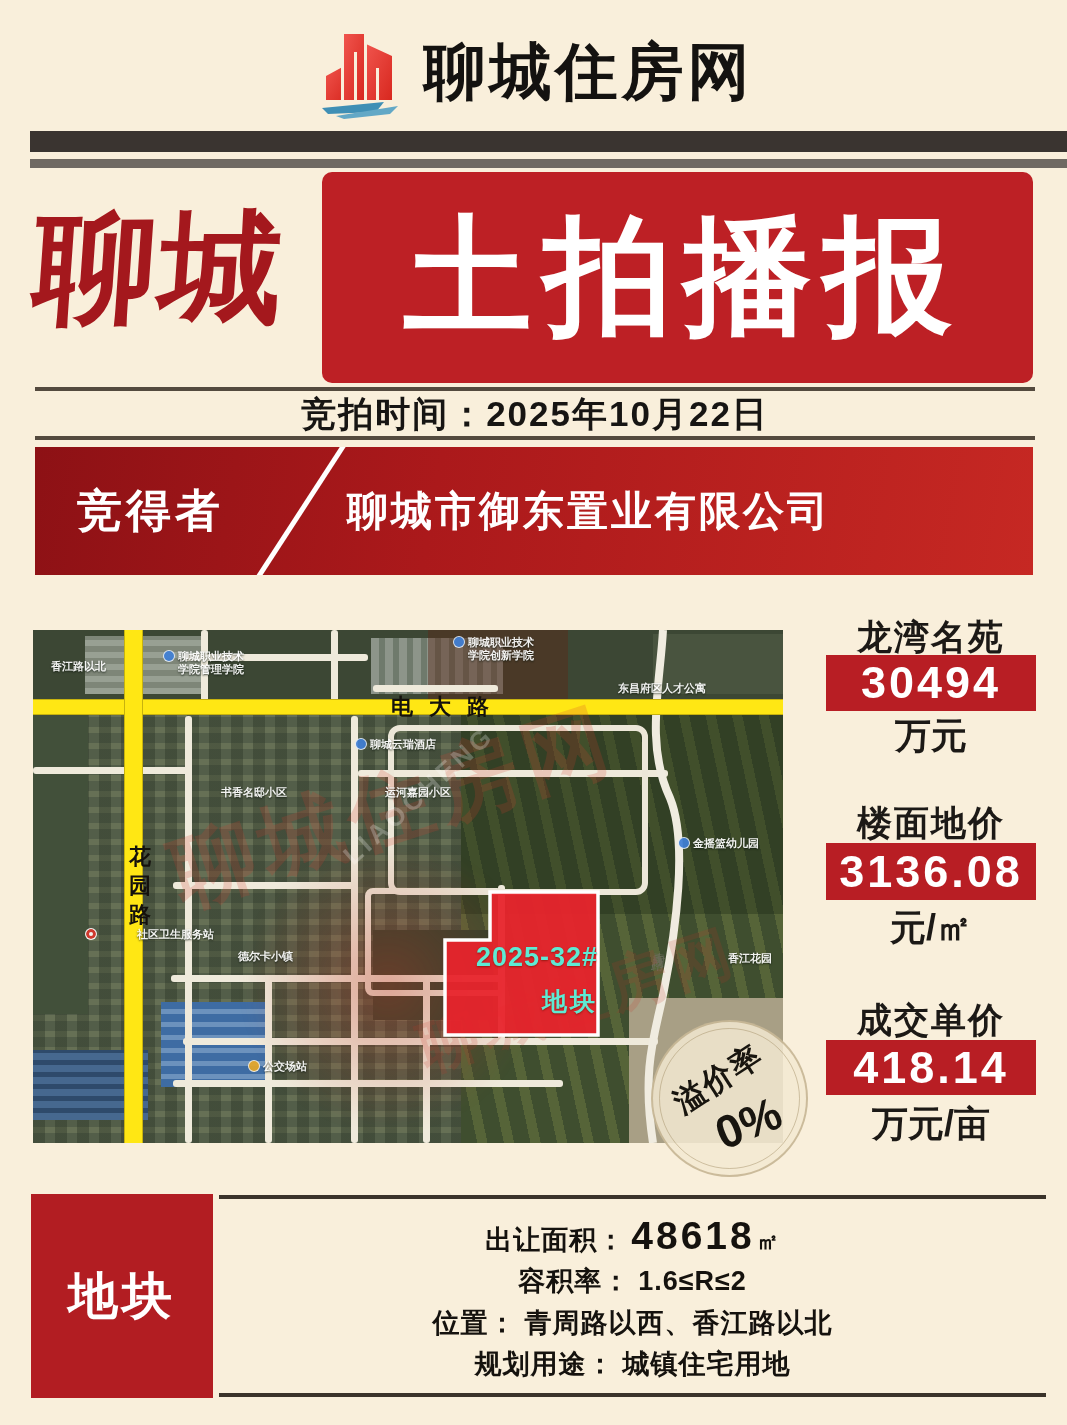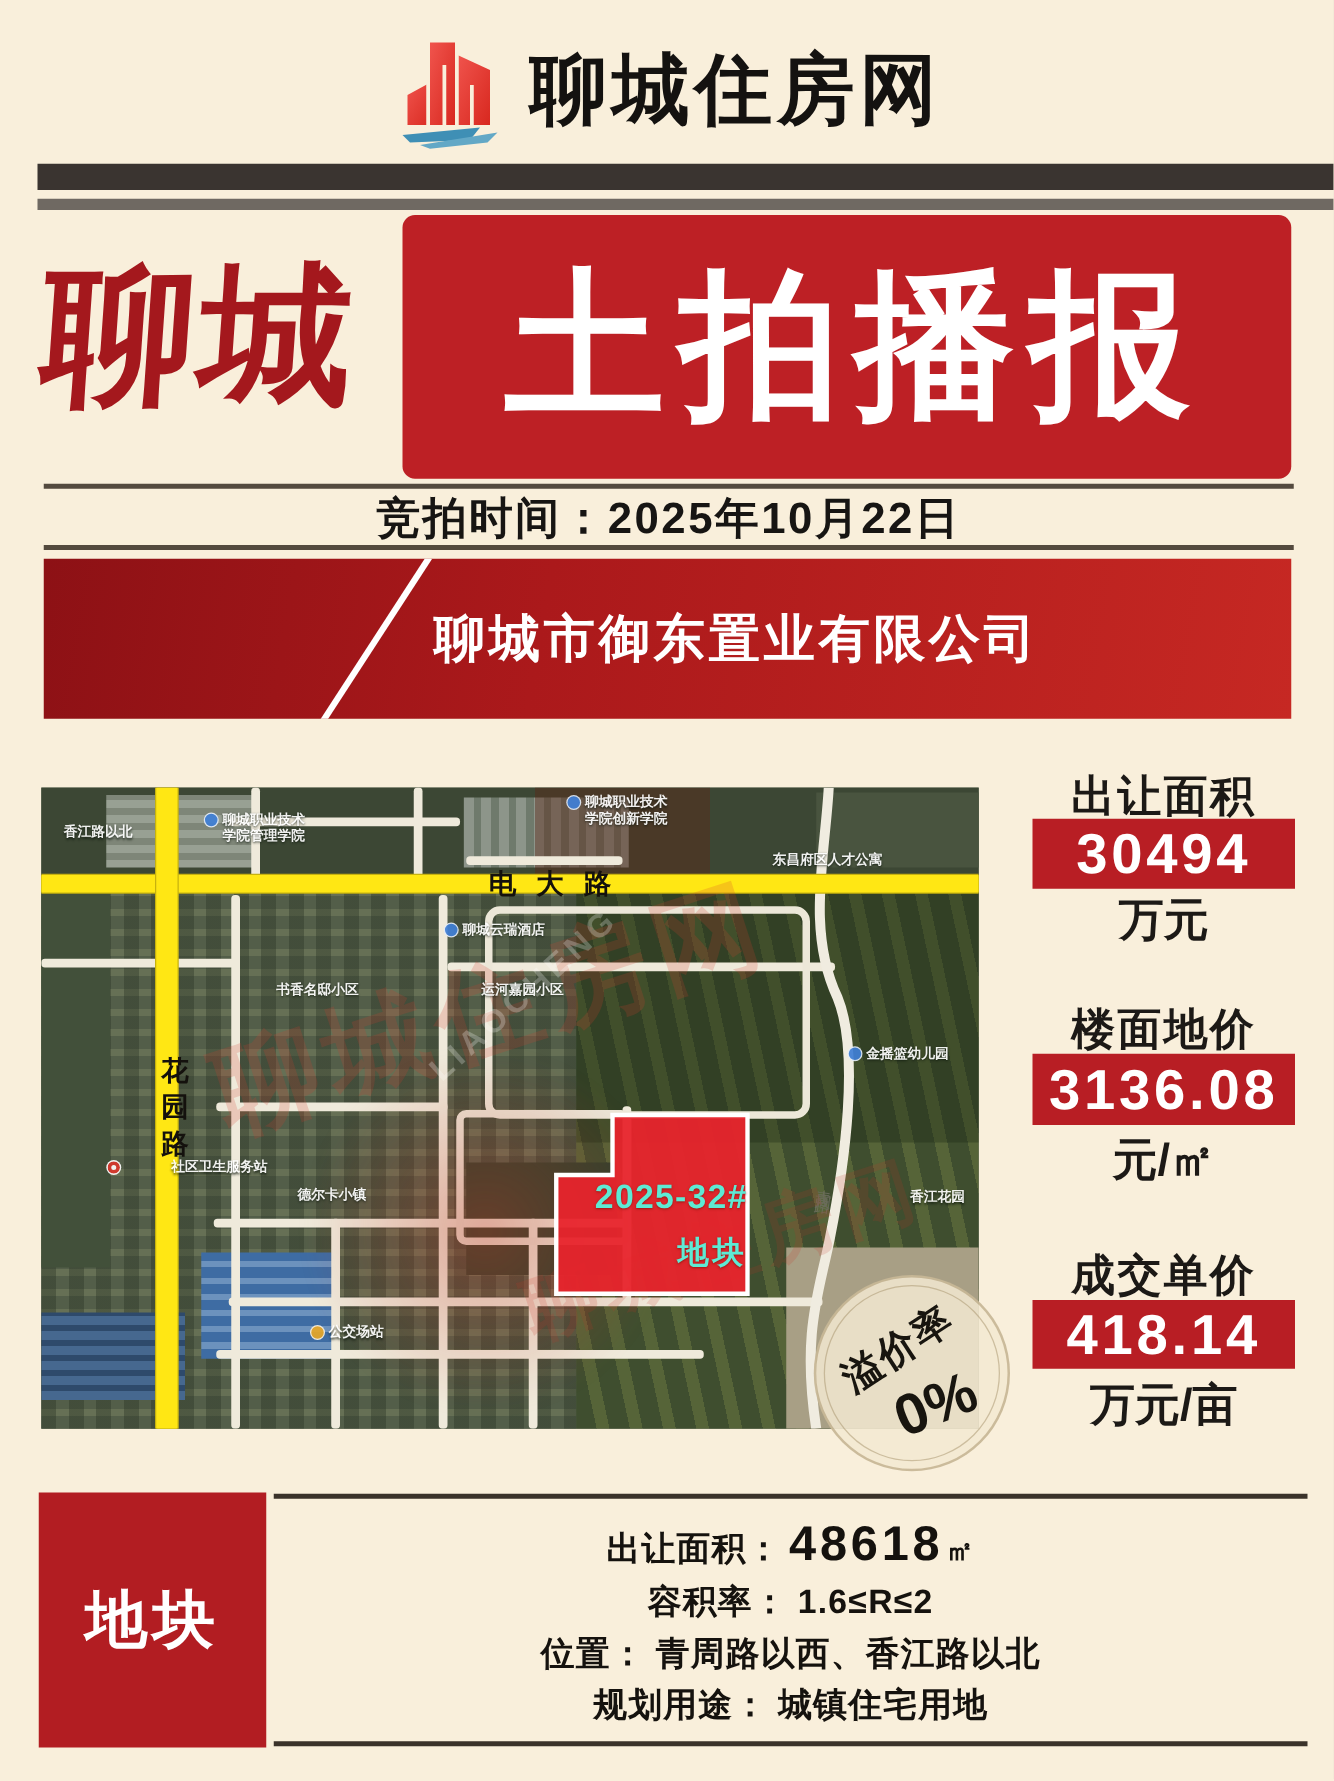--- a/index.html
+++ b/index.html
@@ -131,20 +131,21 @@
   </div>
 
   <div class="rule r1"></div>
   <div class="auc-time">
     <span>竞拍时间：</span>
     <span>2025年10月22日</span>
   </div>
   <div class="rule r2"></div>
 
   <div class="banner">
+    <div class="who">竞得者</div>
     <div class="slash"></div>
     <div class="who-name">聊城市御东置业有限公司</div>
   </div>
 
   <div class="map">
     <div class="patch p1"></div>
     <div class="patch p7"></div>
     <div class="patch p7b"></div>
     <div class="patch p13"></div>
     <div class="patch p5"></div>
@@ -217,21 +218,21 @@
     <div class="poi" style="left:18px;top:30px;"><span>香江路以北</span></div>
   </div>
 
   <div class="circle">
     <div class="inner"></div>
     <div class="plabel">溢价率</div>
     <div class="pval">0%</div>
   </div>
 
   <div class="stats">
-    <div class="s-label g1l">出让面积</div>
+    <div class="s-label g1l">龙湾名苑</div>
     <div class="s-box g1b">
         <span>30494</span>
       </div>
     <div class="s-unit g1u">万元</div>
 
     <div class="s-label g2l">楼面地价</div>
     <div class="s-box g2b">
         <span>3136.08</span>
       </div>
     <div class="s-unit g2u">元/㎡</div>

